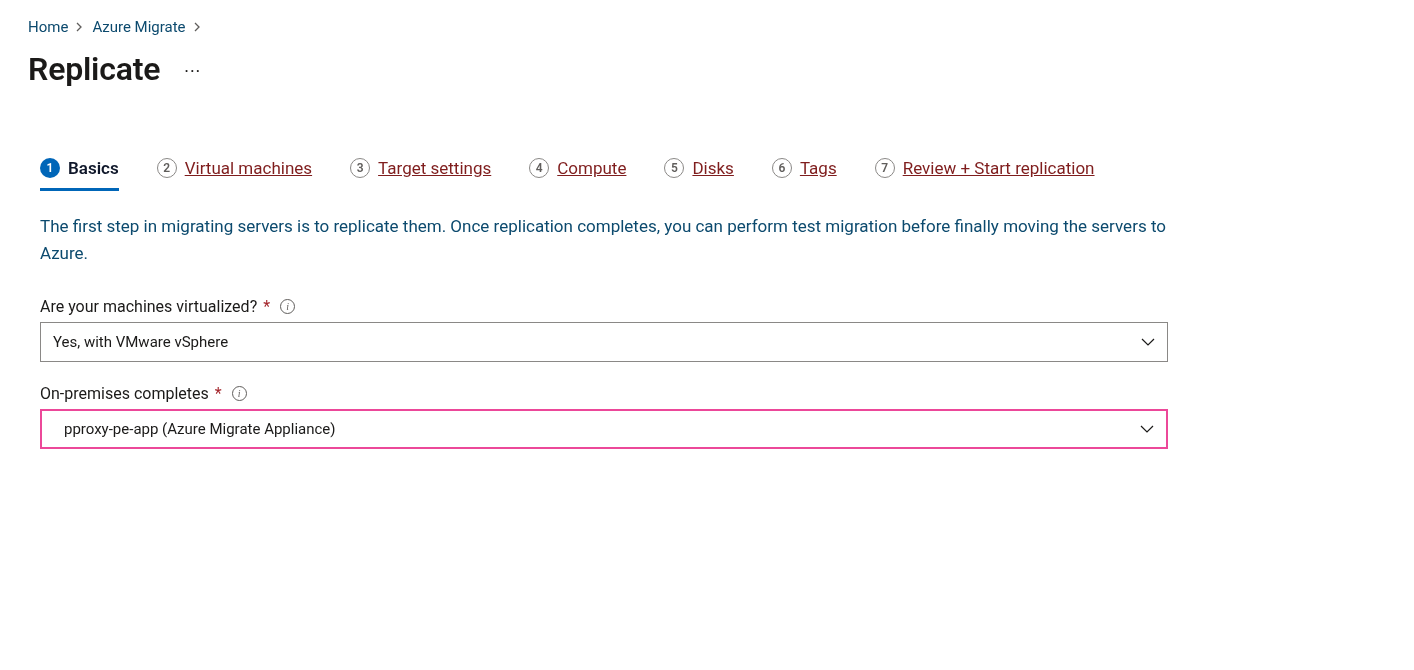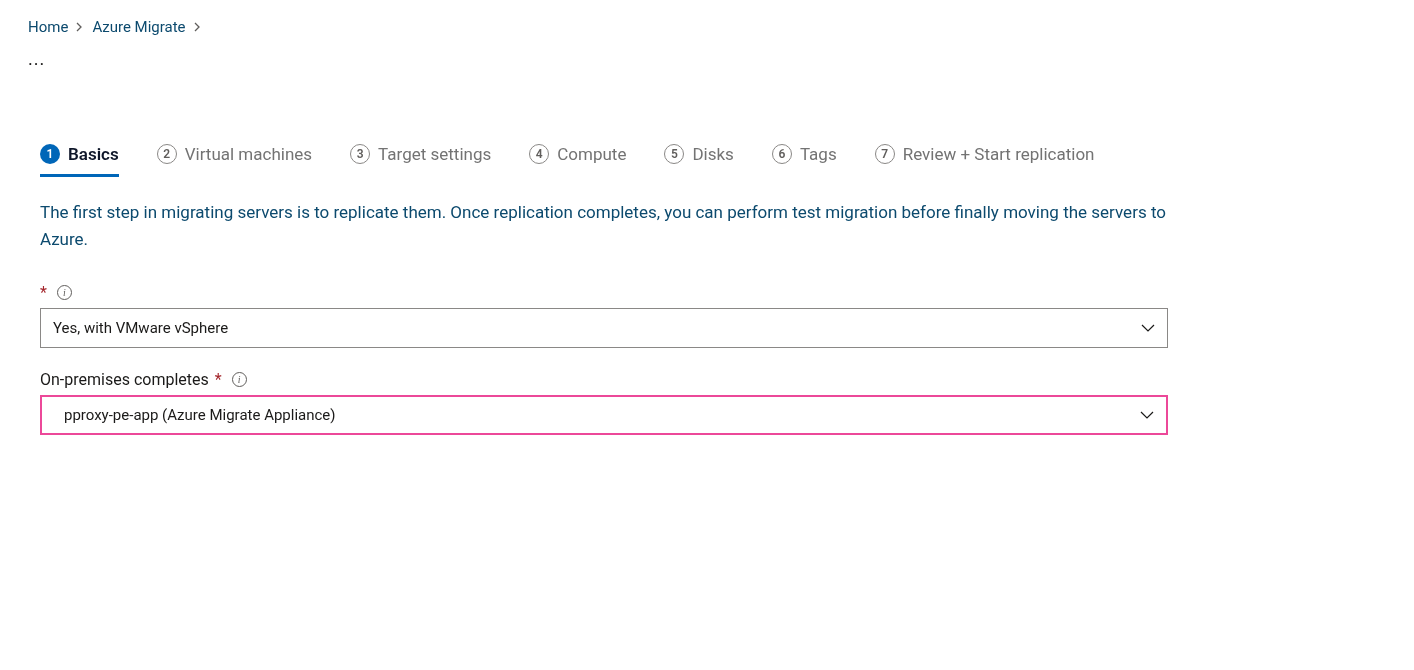--- a/index.html
+++ b/index.html
@@ -87,21 +87,21 @@
     .step:not(.active) .step-circle {
       border: 1px solid #8a8886;
       color: #605e5c;
       background: #fff;
     }
     .step-label {
       font-size: 17px;
       font-weight: 600;
     }
     .step.active .step-label { color: #0f172a; }
-    .step:not(.active) .step-label { color: #737373; font-weight: 400; }
+    .step:not(.active) .step-label { color: #7f1d1d; font-weight: 400; text-decoration: underline; }
 
     
     .content { padding-left: 12px; max-width: 1140px; }
     .intro-text {
       font-size: 17px;
       color: #0c4a6e;
       line-height: 1.6;
       margin-bottom: 30px;
     }
 
@@ -169,20 +169,21 @@
   </span>
   <a>Azure Migrate</a>
   <span class="sep">
     <svg width="8" height="10" viewBox="0 0 8 10">
         <path d="M1 1 L5 5 L1 9" stroke="#605e5c" stroke-width="1.3" fill="none"></path>
       </svg>
   </span>
 </nav>
 
 <div class="title-row">
+  <h1 class="page-title">Replicate</h1>
   <span class="more-icon">···</span>
 </div>
 
 <div class="steps-row">
   <div class="step active">
     <span class="step-circle">1</span>
     <span class="step-label">Basics</span>
   </div>
   <div class="step">
     <span class="step-circle">2</span>
@@ -208,20 +209,21 @@
     <span class="step-circle">7</span>
     <span class="step-label">Review + Start replication</span>
   </div>
 </div>
 
 <div class="content">
   <p class="intro-text">The first step in migrating servers is to replicate them. Once replication completes, you can perform test migration before finally moving the servers to Azure.</p>
 
   <div class="form-group">
     <div class="form-label">
+      <span>Are your machines virtualized?</span>
       <span class="req-star">*</span>
       <span class="info-icon">i</span>
     </div>
     <div class="dropdown">
       <span>Yes, with VMware vSphere</span>
       <span class="chevron">
         <svg width="14" height="8" viewBox="0 0 14 8">
             <path d="M1 1 L7 7 L13 1" stroke="#1b1a19" stroke-width="1.2" fill="none"></path>
           </svg>
       </span>

